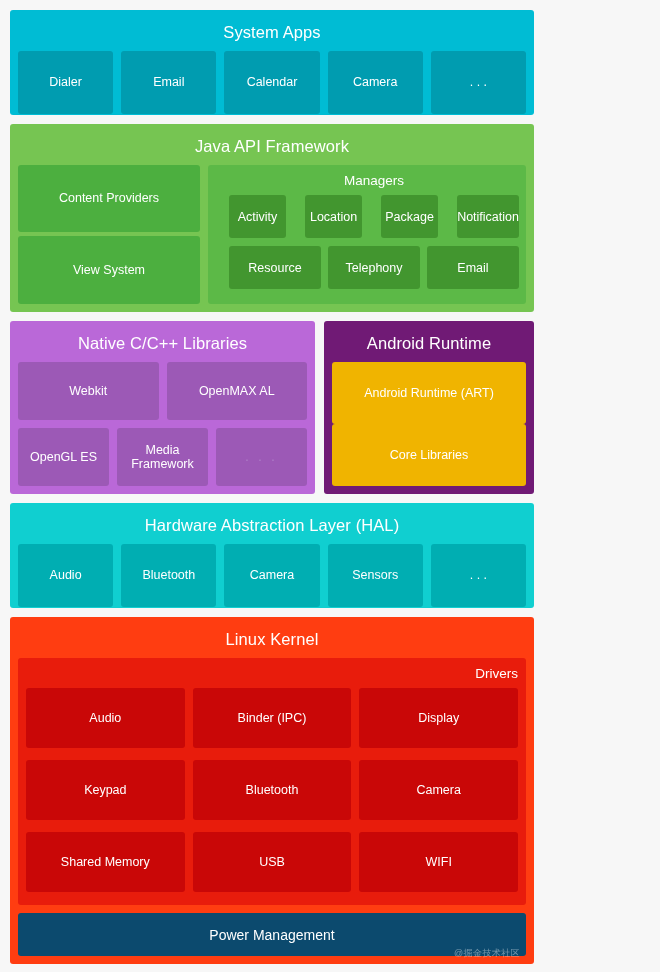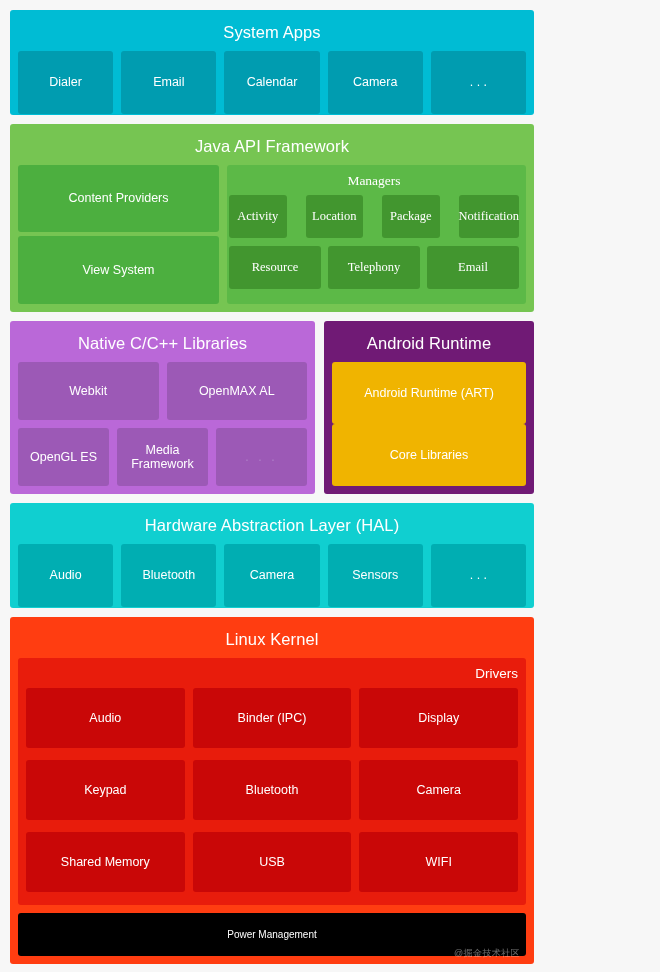--- a/index.html
+++ b/index.html
@@ -53,24 +53,23 @@
 
   
   .java { background: #76c552; height: 188px; }
   .java-body { display: flex; gap: 8px; flex: 1; }
   .java-left { display: flex; flex-direction: column; gap: 4px; width: 226px; }
   .java-left .cell { background: #4caf3f; flex: 1; }
   .managers {
     background: #5cb947;
     border-radius: 3px;
     flex: 1;
-    padding: 6px 7px 8px 2px;
-    display: flex;
-    flex-direction: column;
-    font-family: Liberation Serif, serif;
+    padding: 6px 7px 8px 21px;
+    display: flex;
+    flex-direction: column;
   }
   .managers-title {
     color: #ffffff;
     font-size: 13.5px;
     text-align: center;
     padding: 3px 0 8px 0;
     line-height: 1;
   }
   .managers .cell { background: #42962f; height: 43px; }
   .mgr-row-1 { display: flex; gap: 19px; margin-bottom: 8px; }
@@ -109,26 +108,26 @@
     font-size: 13.5px;
     text-align: right;
     padding: 3px 0 8px 0;
     line-height: 1;
   }
   .drivers-grid { display: flex; flex-direction: column; gap: 8px; flex: 1; }
   .drivers .cell { background: #c90707; flex: 1; height: 60px; }
   .drivers .row { flex: 1; }
   .drivers .row .cell { flex: 1; }
   .power {
-    background: #000000;
+    background: #0c4a6e;
     border-radius: 3px;
     height: 43px;
     margin-top: 8px;
     color: #ffffff;
-    font-size: 10px;
+    font-size: 14px;
     display: flex;
     align-items: center;
     justify-content: center;
   }
   .watermark {
     position: absolute;
     right: 14px;
     bottom: 4px;
     color: rgba(255,255,255,.42);
     font-size: 9px;

